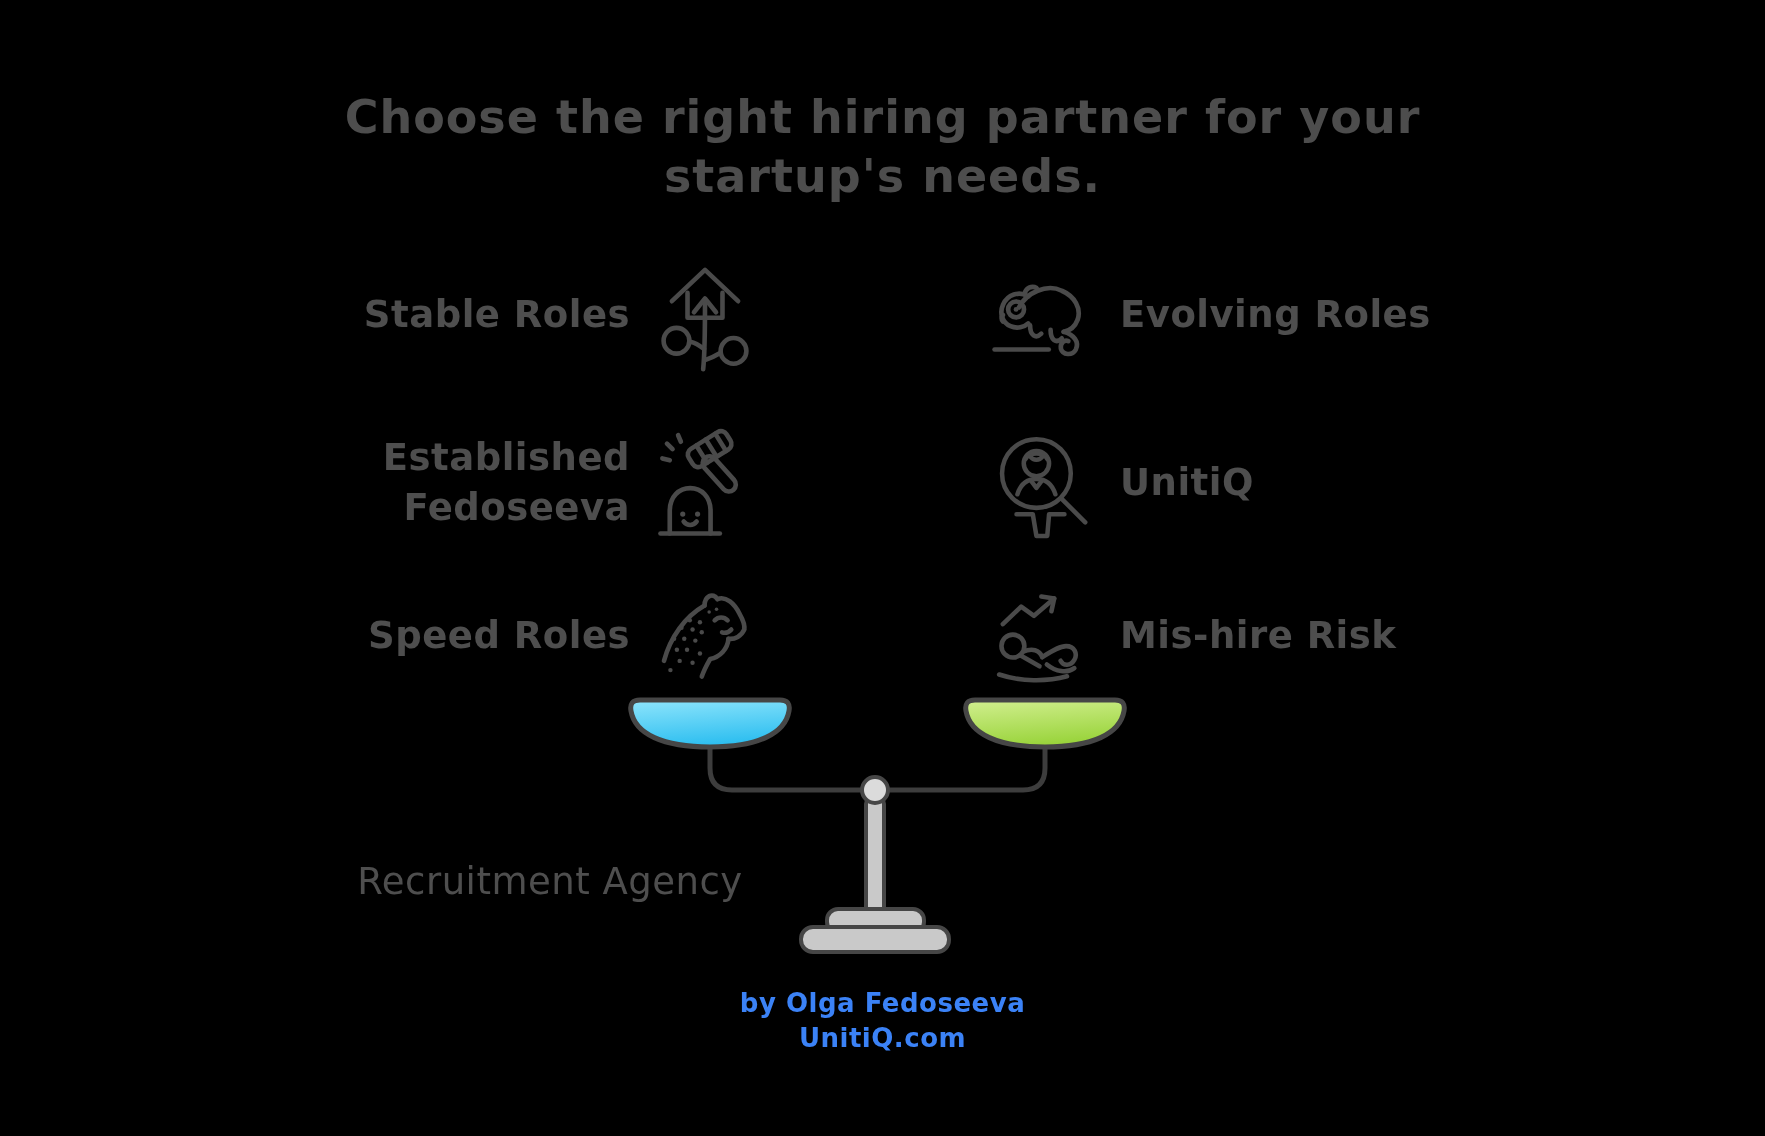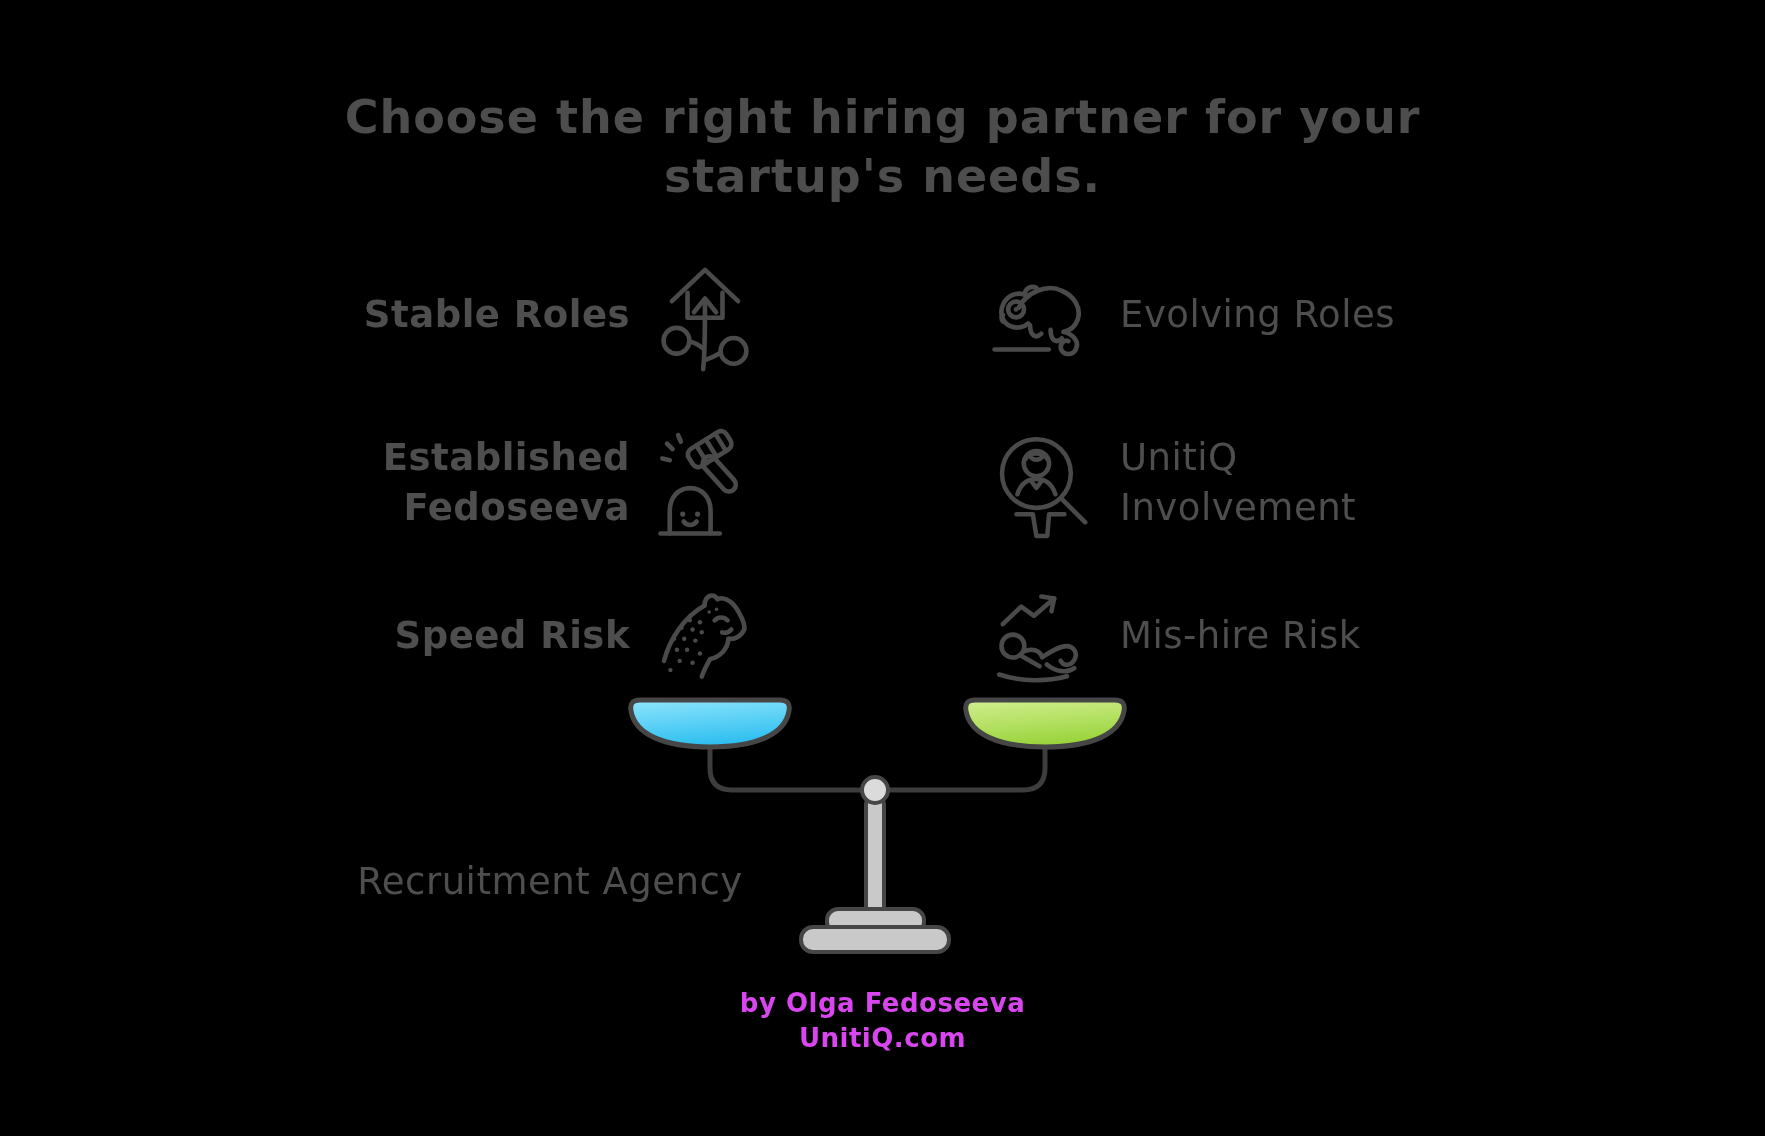--- a/index.html
+++ b/index.html
@@ -15,42 +15,42 @@
     text-align:center; font-size:46px; font-weight:bold;
     line-height:1.28; letter-spacing:1px; color:#4d4d4d;
   }
   .row { position:absolute; left:0; width:1765px; display:flex; align-items:center; }
   .row-1 { top:240px; height:150px; }
   .row-2 { top:408px; height:150px; }
   .row-3 { top:563px; height:145px; }
   .lt { width:630px; text-align:right; font-size:37px; font-weight:bold; line-height:1.35; letter-spacing:0.5px; }
   .licol, .ricol { width:150px; display:flex; justify-content:center; align-items:center; }
   .mid { width:190px; }
-  .rt { width:645px; text-align:left; font-size:37px; font-weight:normal; line-height:1.35; letter-spacing:0.5px; }
+  .rt { width:645px; text-align:left; font-size:37px; font-weight:bold; line-height:1.35; letter-spacing:0.5px; }
   .lt div:empty, .rt div:empty { display:none; }
 
   .icon path, .icon circle, .icon rect, .icon polyline {
     stroke:#4a4a4a; stroke-width:5; fill:none;
     stroke-linecap:round; stroke-linejoin:round;
   }
   .icon .fill { fill:#4a4a4a; stroke:none; }
 
   .scale-svg { position:absolute; top:0; left:0; }
 
   .pan-label {
     position:absolute; font-size:37px; font-weight:normal;
     text-align:center; line-height:1.32; letter-spacing:0.5px; color:#4e4e4e;
   }
   .pan-label-left  { left:280px; top:858px; width:540px; }
   .pan-label-right { left:920px; top:858px; width:550px; }
 
   .footer {
     position:absolute; top:986px; left:0; width:1765px;
     text-align:center; font-size:26px; font-weight:bold;
-    color:#d946ef; line-height:1.35; letter-spacing:0.5px;
+    color:#3b82f6; line-height:1.35; letter-spacing:0.5px;
   }
 </style>
 </head>
 <body>
 
 <div class="canvas">
 
   <div class="title">
     <div>Choose the right hiring partner for your</div>
     <div>startup's needs.</div>
@@ -122,27 +122,26 @@
         <circle cx="48" cy="41" r="14"></circle>
         <path d="M36,36 C40,28 56,28 60,36"></path>
         <path d="M41,33 C45,38 51,38 55,33"></path>
         <path d="M27,75 C31,62 39,58 48,58 C57,58 65,62 69,75"></path>
         <path d="M42,60 L48,68 L54,60"></path>
         <path d="M26,97 H44 L48,121 H60 L62,97 H79"></path>
       </svg>
     </div>
     <div class="rt">
       <div>UnitiQ</div>
-      <div>Involvement</div>
     </div>
   </div>
 
   <div class="row row-3">
     <div class="lt">
-      <div>Speed Risk</div>
+      <div>Speed Roles</div>
 
     </div>
     <div class="licol">
       <svg class="icon" width="106" height="102" viewBox="0 0 115 110">
         <path d="M13,82 C20,56 36,34 57,22"></path>
         <path d="M57,22 C57,12 66,7 71,15"></path>
         <path d="M71,15 C80,11 90,20 95,31 C99,38 101,44 100,48"></path>
         <path d="M100,48 C97,55 90,59 83,58"></path>
         <path d="M83,58 C82,69 74,78 63,80 C59,87 56,93 54,99"></path>
         <path d="M68,38 C72,34 78,34 82,38"></path>

